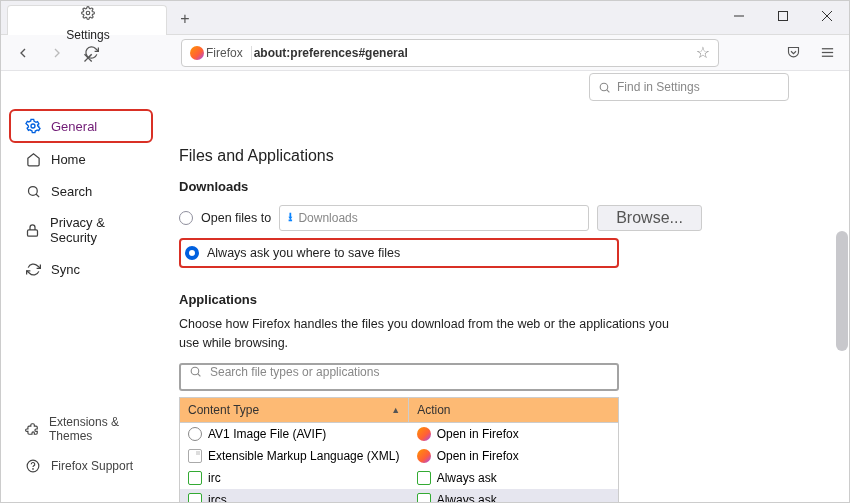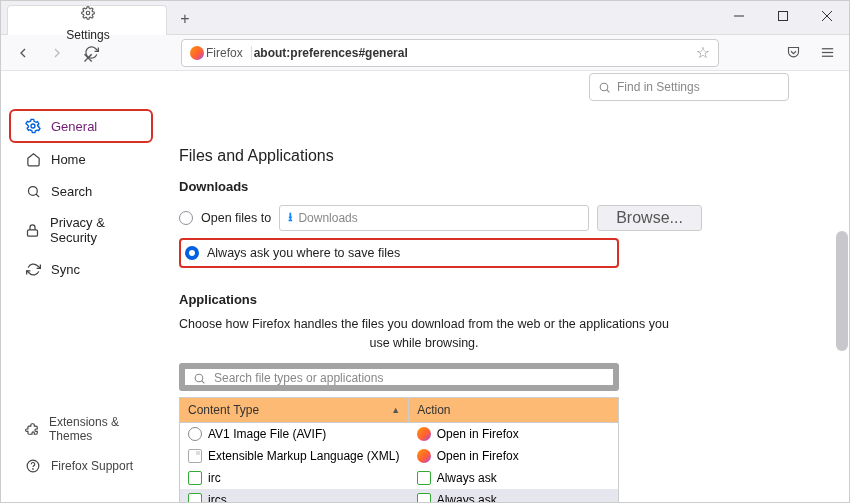--- a/index.html
+++ b/index.html
@@ -40,22 +40,22 @@
   
   .row { display: flex; align-items: center; gap: 8px; font-size: 12.5px; color: #222; padding: 3px 0;}
   .radio { width: 14px; height: 14px; border: 1px solid #8f8f9d; border-radius: 50%; display: inline-flex; align-items: center; justify-content: center; background: #fff;}
   .radio.sel { border: 4px solid #0060df; width: 14px; height: 14px;}
   .dlpath { flex: 1; height: 26px; border: 1px solid #ccc; border-radius: 3px; display: flex; align-items: center; padding: 0 8px; gap: 6px; color: #888; font-size: 12px; max-width: 310px;}
   .dlpath .arr { color: #0a84ff; font-weight: bold;}
   .browsebtn { height: 26px; padding: 0 18px; border: 1px solid #ccc; border-radius: 3px; background: #f0f0f4; font-size: 16px; color: #555;}
   
   .hl-box { border: 2px solid #d93025; border-radius: 4px; padding: 6px 8px 6px 4px; margin-top: 4px; width: 440px;}
   
-  .desc { font-size: 12.5px; color: #222; line-height: 1.5; margin: 6px 0 10px 0; max-width: 490px; text-align: center;}
-  .searchapps { height: 28px; border: 6px solid #a3a3a3; border-radius: 3px; display: flex; align-items: flex-end; padding: 0 8px; gap: 8px; color: #888; font-size: 12px; width: 440px; margin-bottom: 6px;}
+  .desc { font-size: 12.5px; color: #222; line-height: 1.5; margin: 6px 0 10px 0; max-width: 490px;}
+  .searchapps { height: 28px; border: 2px solid #a3a3a3; border-radius: 3px; display: flex; align-items: flex-start; padding: 0 8px; gap: 8px; color: #888; font-size: 12px; width: 440px; margin-bottom: 6px;}
   
   .apptable { width: 440px; border: 1px solid #ccc; font-size: 12px;}
   .apptable .hdr { display: flex; background: #fdba74; border-bottom: 1px solid #ccc;}
   .apptable .hdr > div { padding: 5px 8px; color: #333; }
   .apptable .hdr .c1 { flex: 1.1; border-right: 1px solid #ccc; display: flex; align-items: center; justify-content: space-between;}
   .apptable .hdr .c2 { flex: 1; }
   .apptable .tr { display: flex; }
   .apptable .tr > div { padding: 4px 8px; display: flex; align-items: center; gap: 6px;}
   .apptable .tr .c1 { flex: 1.1; }
   .apptable .tr .c2 { flex: 1; }

